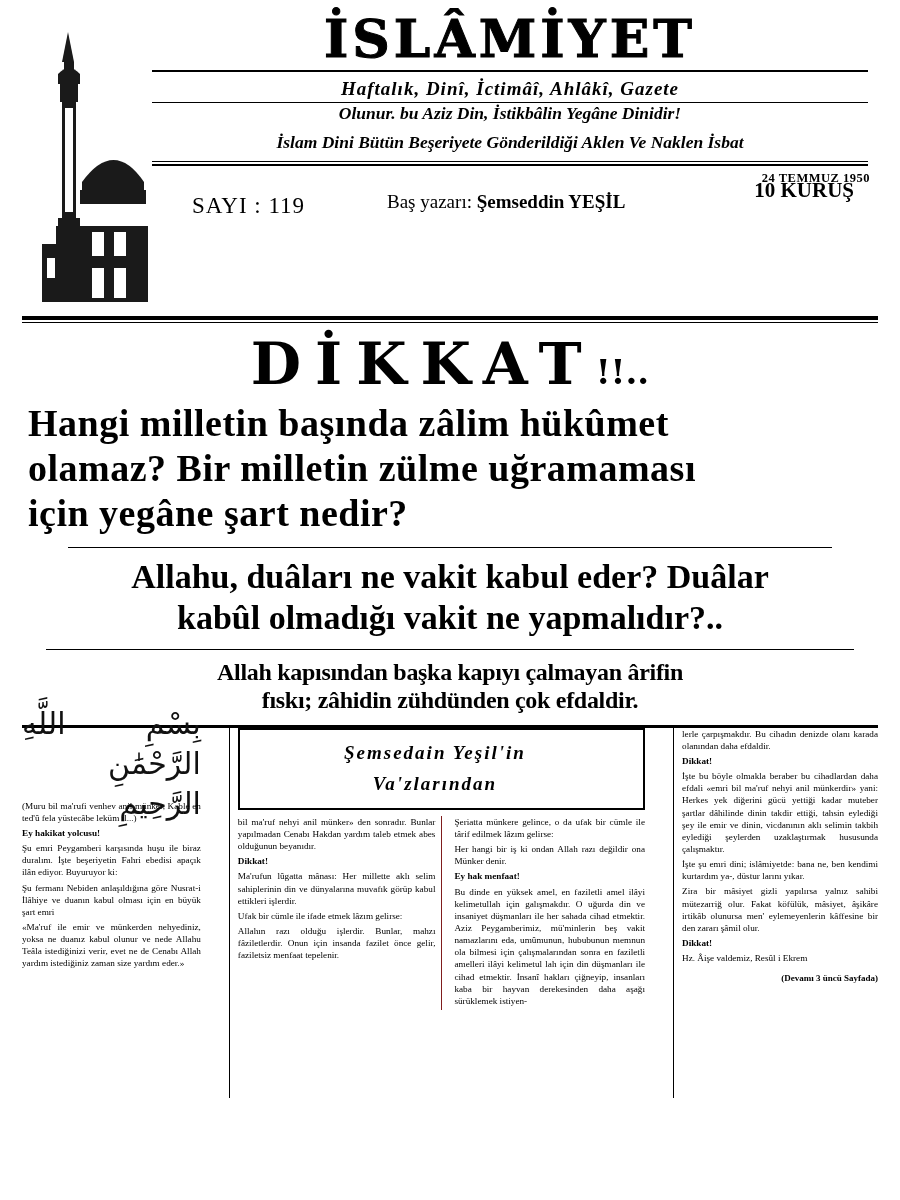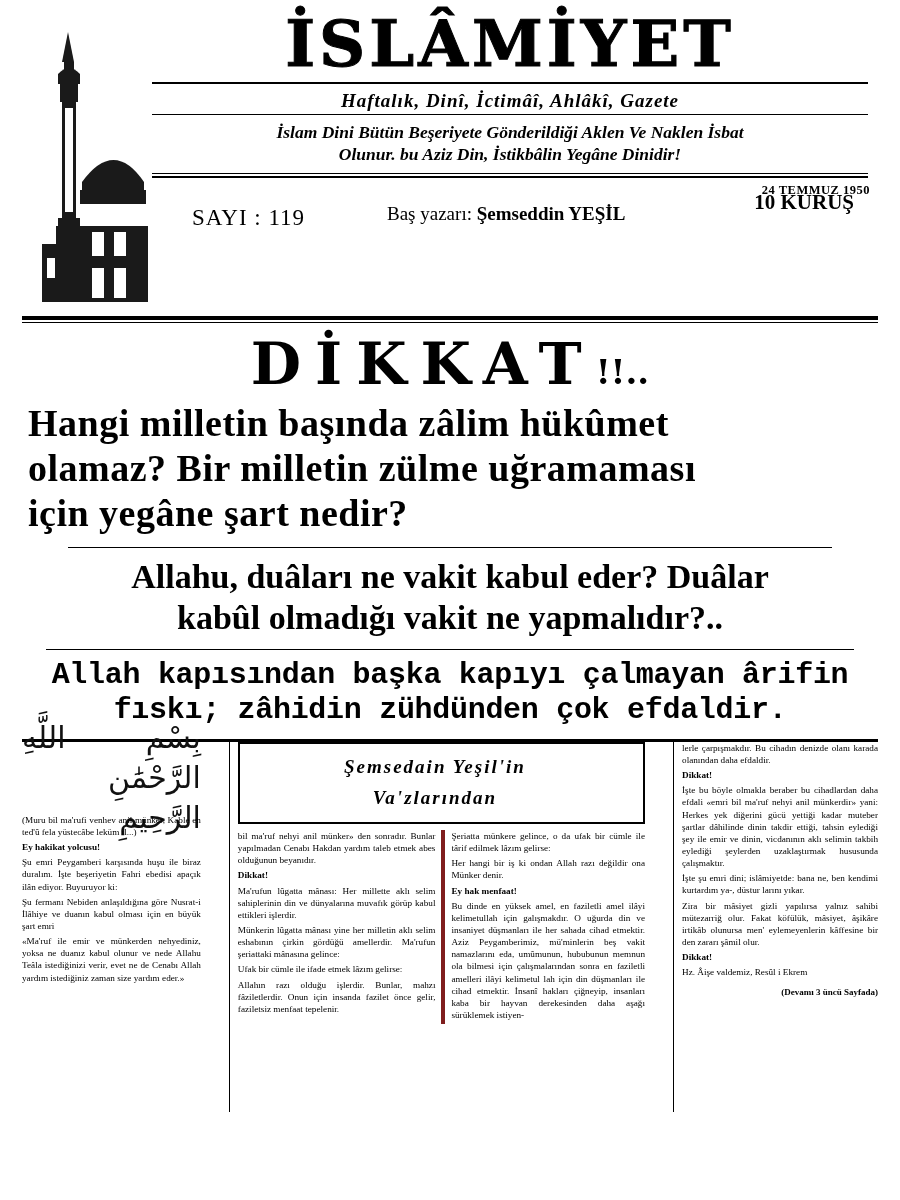--- a/index.html
+++ b/index.html
@@ -21,21 +21,21 @@
   .masthead{position:relative;height:300px;}
   .mosque{
     position:absolute;left:0;top:18px;width:126px;height:270px;
   }
   .title-block{
     position:relative;margin-left:120px;text-align:center;
   }
   .paper-title{
     font-family:"DejaVu Serif", serif;
     font-weight:bold;
-    font-size:64px;
+    font-size:52px;
     letter-spacing:4px;
     line-height:0.95;
     margin:0;
     padding:0;
     -webkit-text-stroke:1px #000;
     white-space:nowrap;
   }
   .subtitle{
     font-family:"Liberation Serif", serif;
     font-style:italic;
@@ -110,23 +110,23 @@
     text-align:center;
     font-family:"Liberation Serif", serif;
     font-weight:bold;
     font-size:34px;
     line-height:1.2;
     margin-top:9px;
   }
   .sep2{border-top:1.5px solid #000;margin:10px 18px 0 18px;}
   .head4{
     text-align:center;
-    font-family:Liberation Mono, monospace;
-    font-weight:bold;
-    font-size:30px;
+    font-family:Liberation Serif, serif;
+    font-weight:bold;
+    font-size:24px;
     line-height:1.18;
     margin-top:8px;
     letter-spacing:-0.3px;
   }
   .hr-heavy2{border-top:3px solid #000;margin:10px 0 0 0;}
 
   
   .cols{
     display:flex;
     height:370px;
@@ -165,21 +165,21 @@
   }
   .vaaz-box .l2{
     font-family:"Liberation Serif", serif;
     font-style:italic;font-weight:bold;
     font-size:19px;letter-spacing:2px;
     margin-top:6px;
   }
   .subcols{display:flex;}
   .subcol{width:50%;box-sizing:border-box;}
   .subcol.left{padding-right:6px;}
-  .subcol.right{padding-left:6px;border-left:4px solid #7f1d1d;}
+  .subcol.right{padding-left:12px;border-left:1px solid #7f1d1d;}
 
   .p{margin:0 0 3px 0;}
   .bold{font-weight:bold;}
   .devam{font-weight:bold;text-align:right;font-size:9px;}
 </style>
 </head>
 <body>
 
 <div class="page">
 
@@ -211,22 +211,22 @@
           <rect x="25" y="226" width="8" height="20"></rect>
         </g>
       </svg>
     </div>
 
     <div class="title-block">
       <div class="paper-title">İSLÂMİYET</div>
       <div class="rule-thin"></div>
       <div class="subtitle">Haftalık, Dinî, İctimâî, Ahlâkî, Gazete</div>
       <div class="rule-thin2"></div>
+      <div class="slogan" style="margin-top:0">Olunur. bu Aziz Din, İstikbâlin Yegâne Dinidir!</div>
       <div class="slogan">İslam Dini Bütün Beşeriyete Gönderildiği Aklen Ve Naklen İsbat</div>
-      <div class="slogan" style="margin-top:0">Olunur. bu Aziz Din, İstikbâlin Yegâne Dinidir!</div>
       <div class="rule-thin3"></div>
       <div class="rule-thin4"></div>
 
       <div class="issueline">
         <div class="issue-no">SAYI : 119</div>
         <div class="editor">
           <span>Baş yazarı:</span>
           <b>Şemseddin YEŞİL</b>
         </div>
         <div class="date">24 TEMMUZ 1950</div>
@@ -280,21 +280,20 @@
     <div class="col c2" style="width:445px;padding:0 8px;">
       <div class="vaaz-box">
         <div class="l1">Şemsedain Yeşil'in</div>
         <div class="l2">Va'zlarından</div>
       </div>
       <div class="subcols">
         <div class="subcol left">
           <p class="p">bil ma'ruf nehyi anil münker» den sonradır. Bunlar yapılmadan Cenabı Hakdan yardım taleb etmek abes olduğunun beyanıdır.</p>
           <p class="p bold">Dikkat!</p>
           <p class="p">Ma'rufun lûgatta mânası: Her millette aklı selim sahiplerinin din ve dünyalarına muvafık görüp kabul ettikleri işlerdir.</p>
-          <p class="p">Münkerin lûgatta mânası yine her milletin aklı selim eshabının çirkin gördüğü amellerdir. Ma'rufun şeriattaki mânasına gelince:</p>
           <p class="p">Ufak bir cümle ile ifade etmek lâzım gelirse:</p>
           <p class="p">Allahın razı olduğu işlerdir. Bunlar, mahzı fâziletlerdir. Onun için insanda fazilet önce gelir, faziletsiz menfaat tepelenir.</p>
         </div>
         <div class="subcol right">
           <p class="p">Şeriatta münkere gelince, o da ufak bir cümle ile târif edilmek lâzım gelirse:</p>
           <p class="p">Her hangi bir iş ki ondan Allah razı değildir ona Münker denir.</p>
           <p class="p bold">Ey hak menfaat!</p>
           <p class="p">Bu dinde en yüksek amel, en faziletli amel ilâyi kelimetullah için galışmakdır. O uğurda din ve insaniyet düşmanları ile her sahada cihad etmektir. Aziz Peygamberimiz, mü'minlerin beş vakit namazlarını eda, umûmunun, hububunun memnun ola bilmesi için çalışmalarından sonra en faziletli amelleri ilâyi kelimetul lah için din düşmanları ile cihad etmektir. İnsanî hakları çiğneyip, insanları kaba bir hayvan derekesinden daha aşağı sürüklemek istiyen-</p>
         </div>
       </div>

